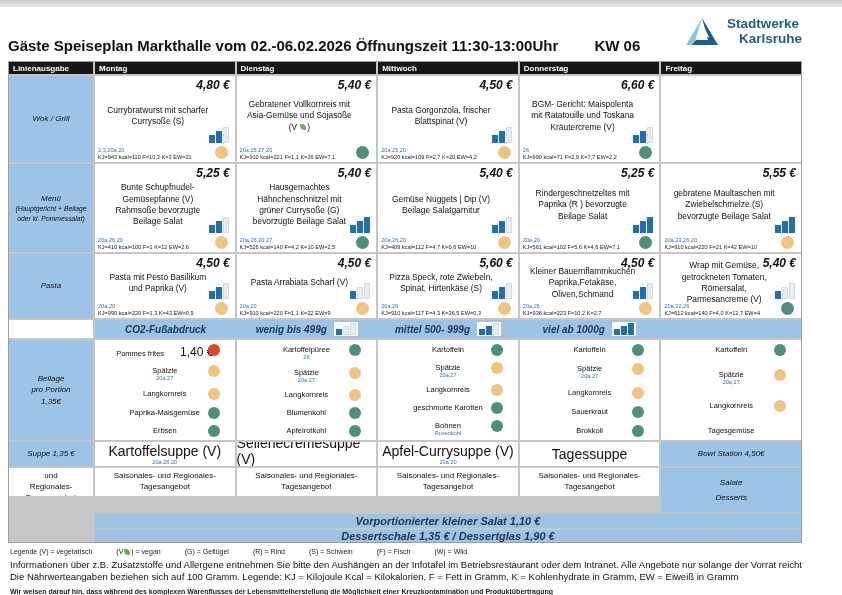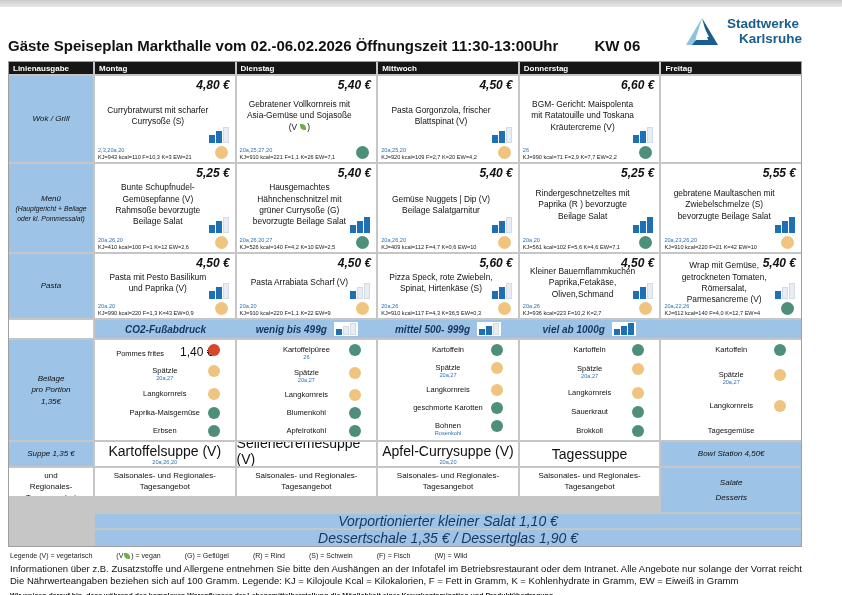--- a/index.html
+++ b/index.html
@@ -43,21 +43,21 @@
   .pos-circ{position:absolute;right:7px;bottom:3px;}
   .circ{width:13px;height:13px;border-radius:50%;display:inline-block;}
   .circ.green{background:#4E8F7B}.circ.yellow{background:#EFC47F}.circ.red{background:#D9472B}
   .banner{background:#9DC3E6;}
   .co2row{display:grid;grid-template-columns:repeat(5,1fr);align-items:center;}
   .bseg{display:flex;align-items:center;justify-content:center;gap:7px;
         font-weight:bold;font-style:italic;font-size:10px;color:#17365d;}
   .bseg .bars{background:#fff;padding:1px 2px;}
   .bseg .bar.b0{height:4px}.bseg .bar.b1{height:7px}.bseg .bar.b2{height:10px}
   .txtban{display:flex;align-items:center;justify-content:center;
-          font-weight:normal;font-style:italic;font-size:14px;color:#17365d;}
+          font-weight:bold;font-style:italic;font-size:11px;color:#17365d;}
   .blank{background:#fff;}
   .sides{display:flex;flex-direction:column;justify-content:space-between;padding:5px 0 3px 0;}
   .side{position:relative;text-align:center;min-height:11px;}
   .sname{font-size:7.5px;}
   .sprice{margin-left:16px;font-size:12px;}
   .side-circ{position:absolute;right:15px;top:-1px;width:12px;height:12px;}
   .soup{display:flex;flex-direction:column;align-items:center;justify-content:center;}
   .soup .sname{font-size:14px;}
   .bowl{display:flex;align-items:center;justify-content:center;text-align:center;
         font-size:8px;line-height:1.35;padding:0 16px;}

